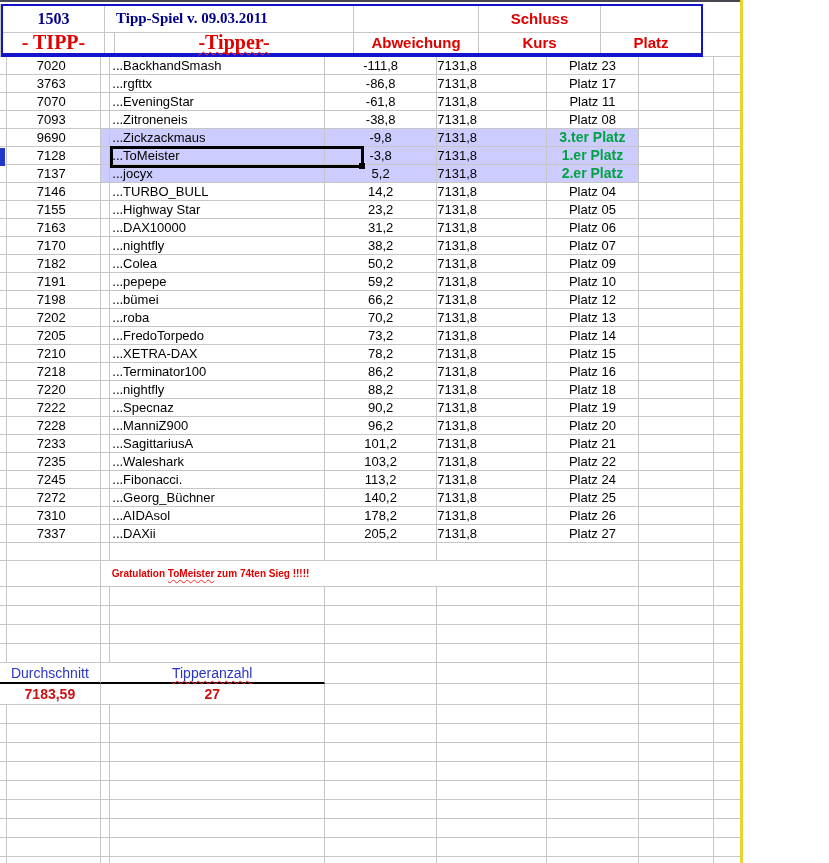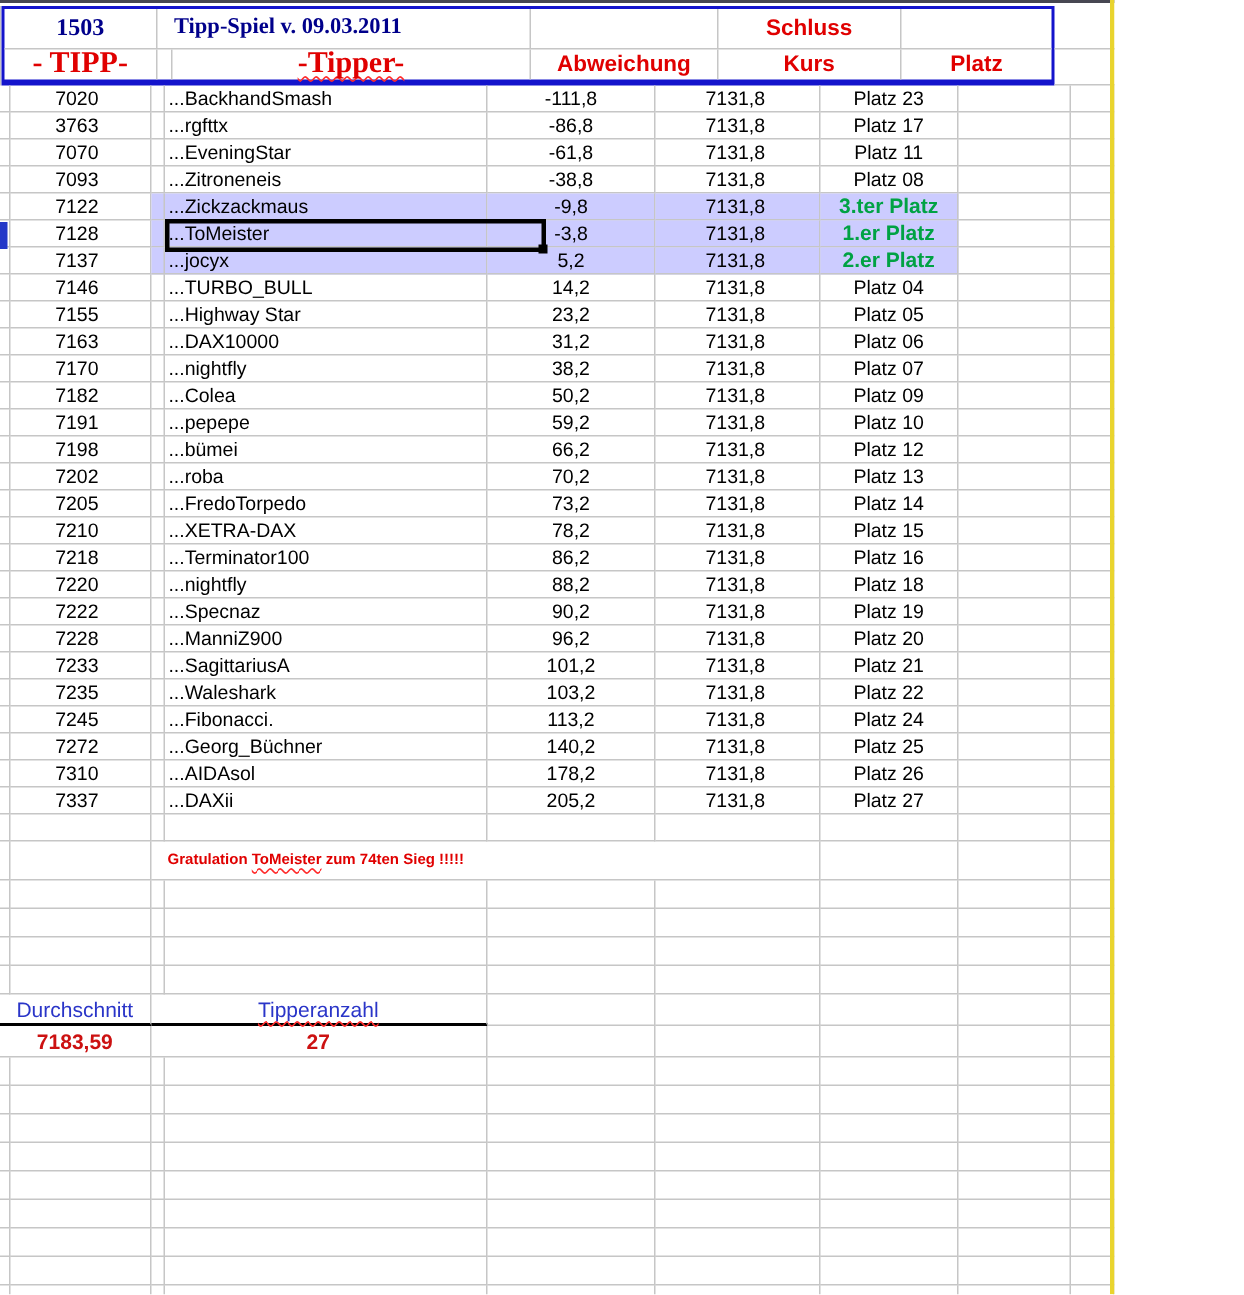--- a/index.html
+++ b/index.html
@@ -42,21 +42,21 @@
   .hdr-right .r1{height:29px;display:flex;}
   .hdr-right .r2{height:24px;display:flex;}
   .hdr-right .cell{height:100%;}
   .hdr-right .r1 .cell{border-bottom:1px solid var(--grid);}
   .hdr-right .r2 .cell{border-bottom:1px solid var(--grid);}
 
   
   .cell-tipp{text-align:center;padding-right:5px;}
   .cell-tipper{padding-left:2px;}
   .cell-abw{text-align:center;}
-  .cell-kurs{text-align:center;padding-right:3px;}
+  .cell-kurs{text-align:left;padding-right:3px;}
   .cell-platz{text-align:center;}
   .hl .bg{background:var(--highlight);}
   .top3 .cell-platz{color:var(--rank-green);font-weight:bold;font-size:14px;line-height:16px;}
 
   
   .msg-row .cell{height:26px;line-height:25px;}
   .msg-cell{padding-left:11px;font-weight:bold;font-size:10px;color:var(--header-red);}
   .wavy{text-decoration-line:underline;text-decoration-style:wavy;text-decoration-color:#ff2a2a;
         text-decoration-thickness:1px;text-underline-offset:2px;text-decoration-skip-ink:none;}
 
@@ -156,21 +156,21 @@
     <div class="cell w2 bg"></div>
     <div class="cell w3 cell-tipper bg">...Zitroneneis</div>
     <div class="cell w4 cell-abw bg">-38,8</div>
     <div class="cell w5 cell-kurs bg">7131,8</div>
     <div class="cell w6 cell-platz bg">Platz 08</div>
     <div class="cell w7"></div>
     <div class="cell w8"></div>
   </div>
       <div class="row hl top3">
     <div class="cell w0"></div>
-    <div class="cell w1 cell-tipp">7122</div>
+    <div class="cell w1 cell-tipp">9690</div>
     <div class="cell w2 bg"></div>
     <div class="cell w3 cell-tipper bg">...Zickzackmaus</div>
     <div class="cell w4 cell-abw bg">-9,8</div>
     <div class="cell w5 cell-kurs bg">7131,8</div>
     <div class="cell w6 cell-platz bg">3.ter Platz</div>
     <div class="cell w7"></div>
     <div class="cell w8"></div>
   </div>
       <div class="row hl top3">
     <div class="cell w0"></div>

